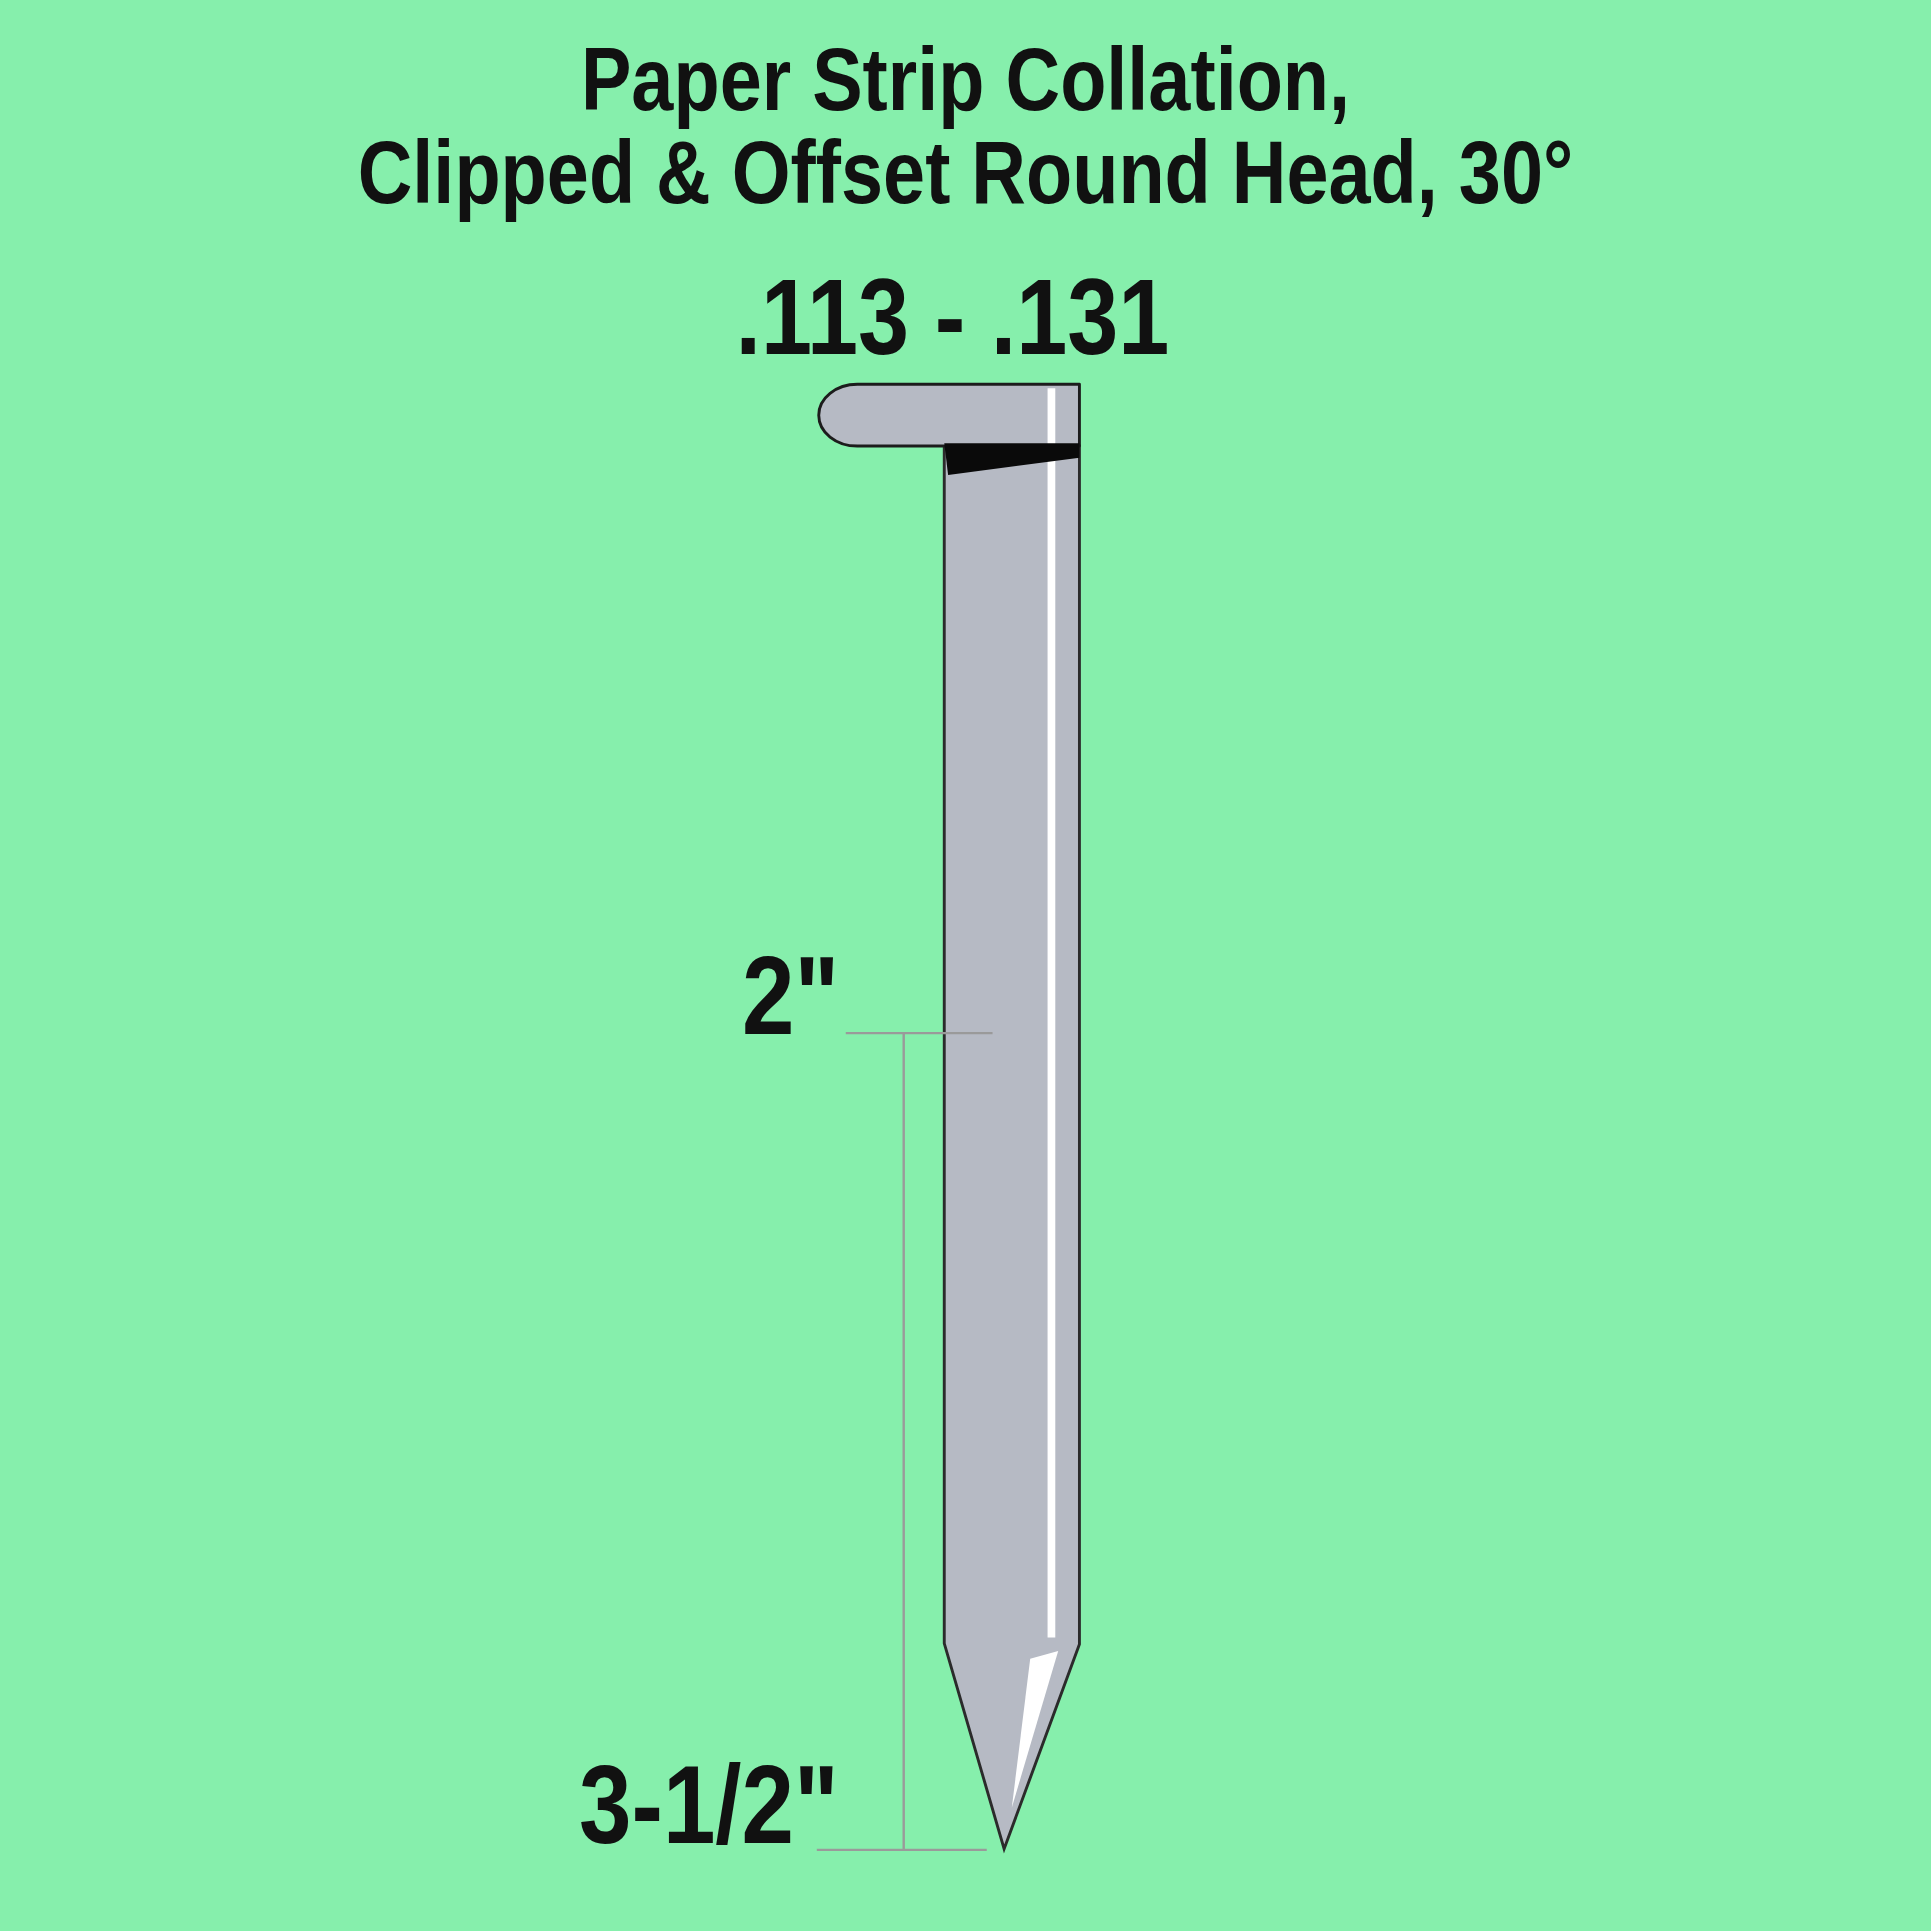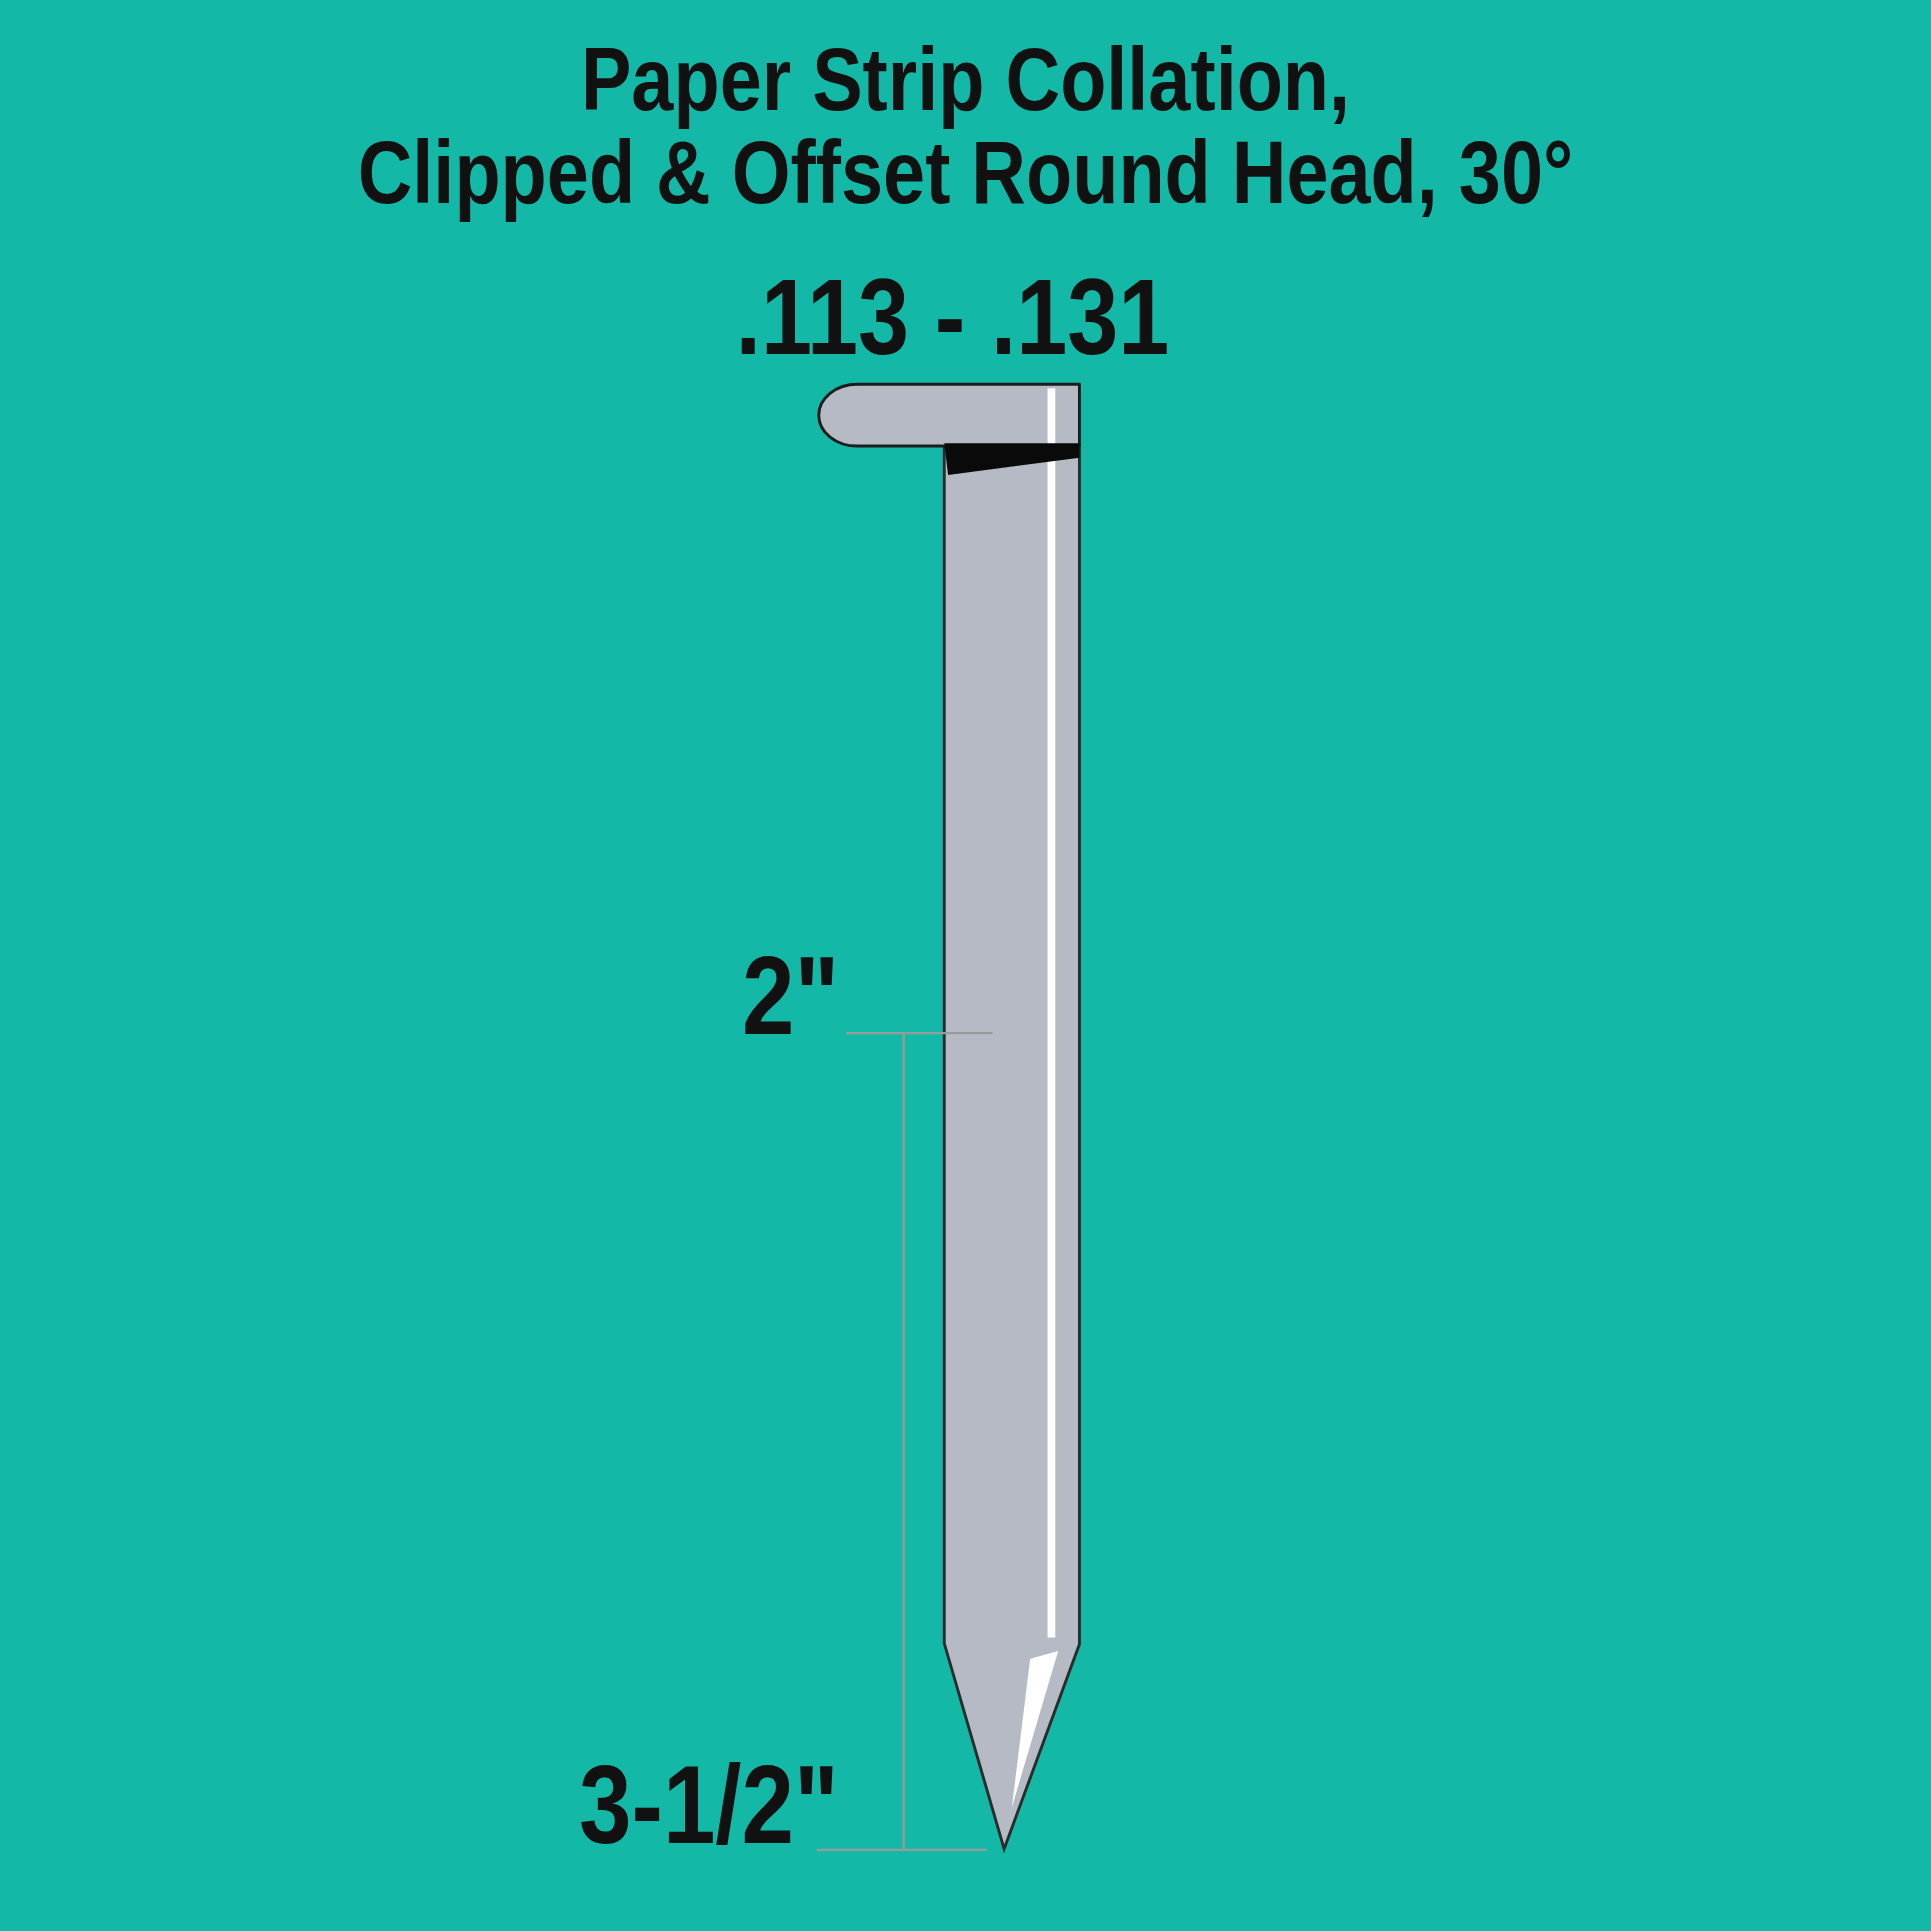--- a/index.html
+++ b/index.html
@@ -4,21 +4,21 @@
 <style>
   html, body {
     margin: 0;
     padding: 0;
     background: #ffffff;
   }
   .stage {
     position: relative;
     width: 1931px;
     height: 1931px;
-    background: #14b8a6;
+    background: #86efac;
     overflow: hidden;
     font-family: "Liberation Sans", "DejaVu Sans", sans-serif;
     color: #111111;
   }
   .txt {
     position: absolute;
     font-weight: bold;
     white-space: nowrap;
     color: #111111;
   }

